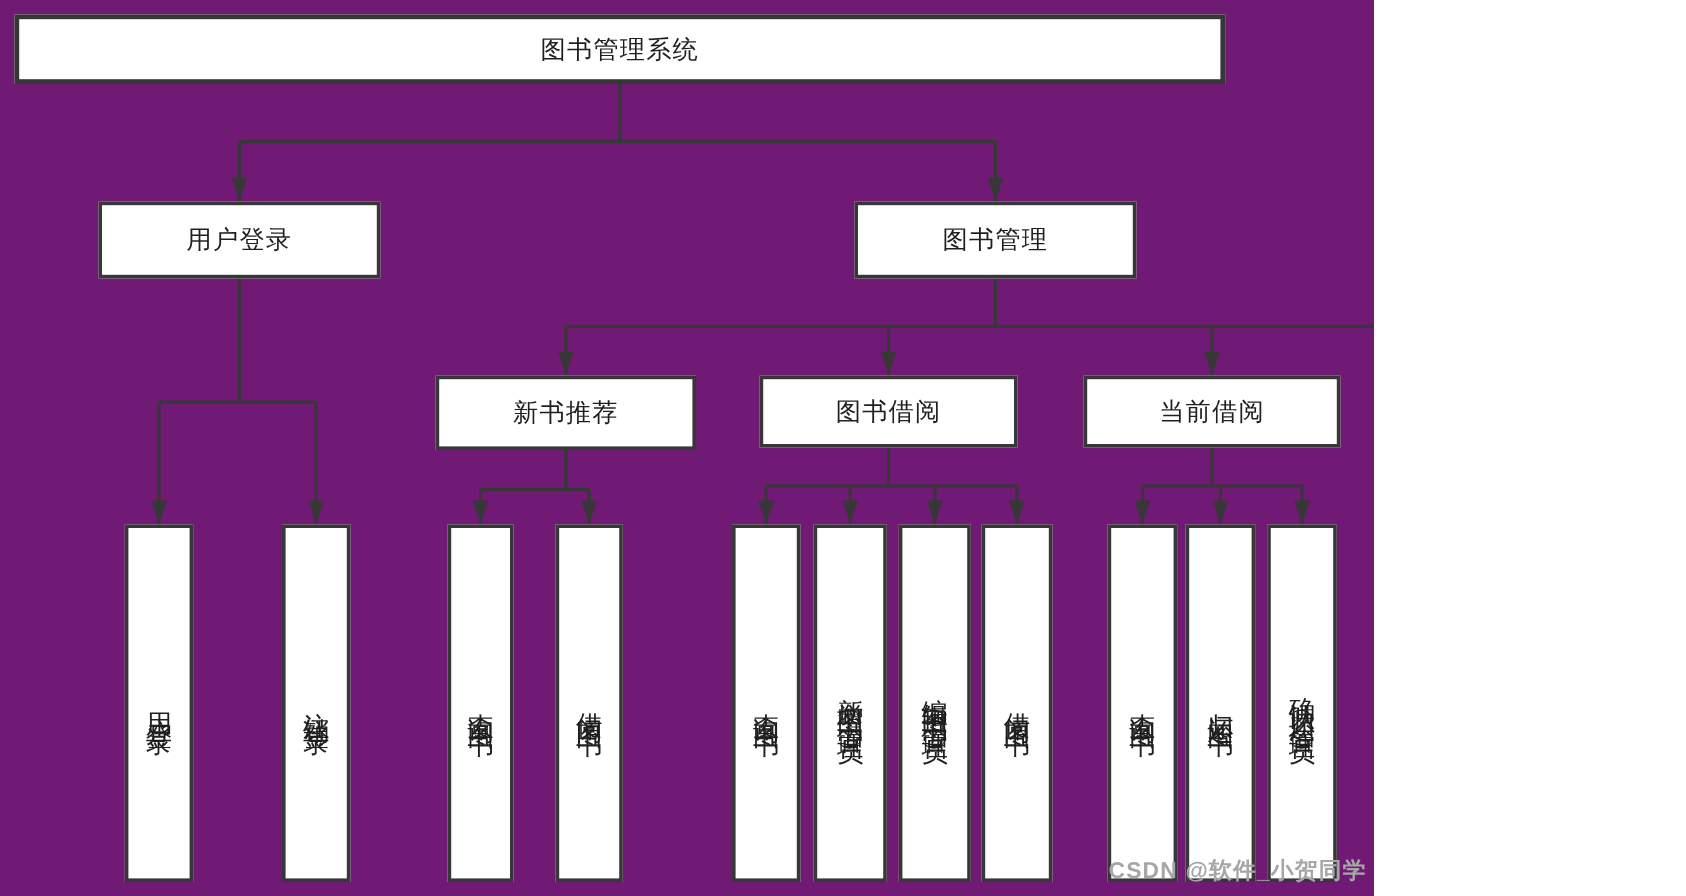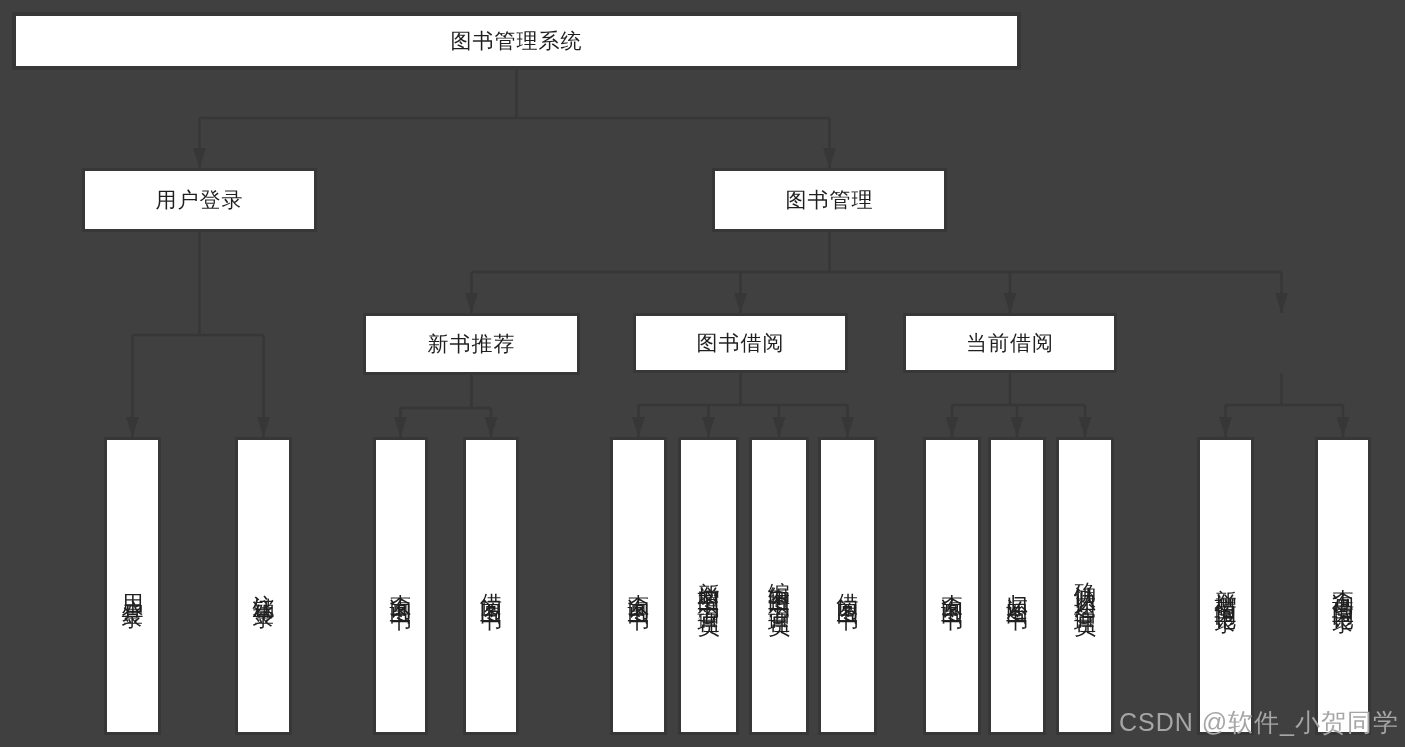--- a/index.html
+++ b/index.html
@@ -1,19 +1,19 @@
 <!DOCTYPE html>
 <html><head>
 <meta charset="utf-8">
 <style>
   html,body{margin:0;padding:0;background:#ffffff;}
   #stage{
     position:relative;
-    width:1405px;height:747px;
-    background:#404040;
+    width:1145px;height:747px;
+    background:#701a75;
     font-family:"Liberation Sans","DejaVu Sans",sans-serif;
     overflow:hidden;
   }
   #connectors{position:absolute;left:0;top:0;width:1405px;height:747px;}
   .conn{stroke:#373737;stroke-width:2.6;fill:none;}
   .node{
     position:absolute;
     box-sizing:border-box;
     background:#ffffff;
     border:3px solid #373737;
@@ -25,25 +25,26 @@
   .node-v .vtext{
     writing-mode:vertical-rl;
     text-orientation:mixed;
     letter-spacing:5px;
     line-height:1;
     white-space:nowrap;
   }
   #watermark{
     position:absolute;
     right:6px;bottom:8px;
-    font-size:25px;
+    font-size:19px;
     color:#a6a6a6;
     letter-spacing:1px;
     z-index:5;
     white-space:nowrap;
+    font-weight:bold;
   }
 </style>
 </head>
 <body>
 
 <div id="stage">
 
   <svg id="connectors" viewBox="0 0 1405 747" xmlns="http://www.w3.org/2000/svg">
     <defs>
       <marker id="arrow" markerUnits="userSpaceOnUse" markerWidth="20" markerHeight="13" viewBox="0 0 20 13" refX="20" refY="6.5" orient="auto">

